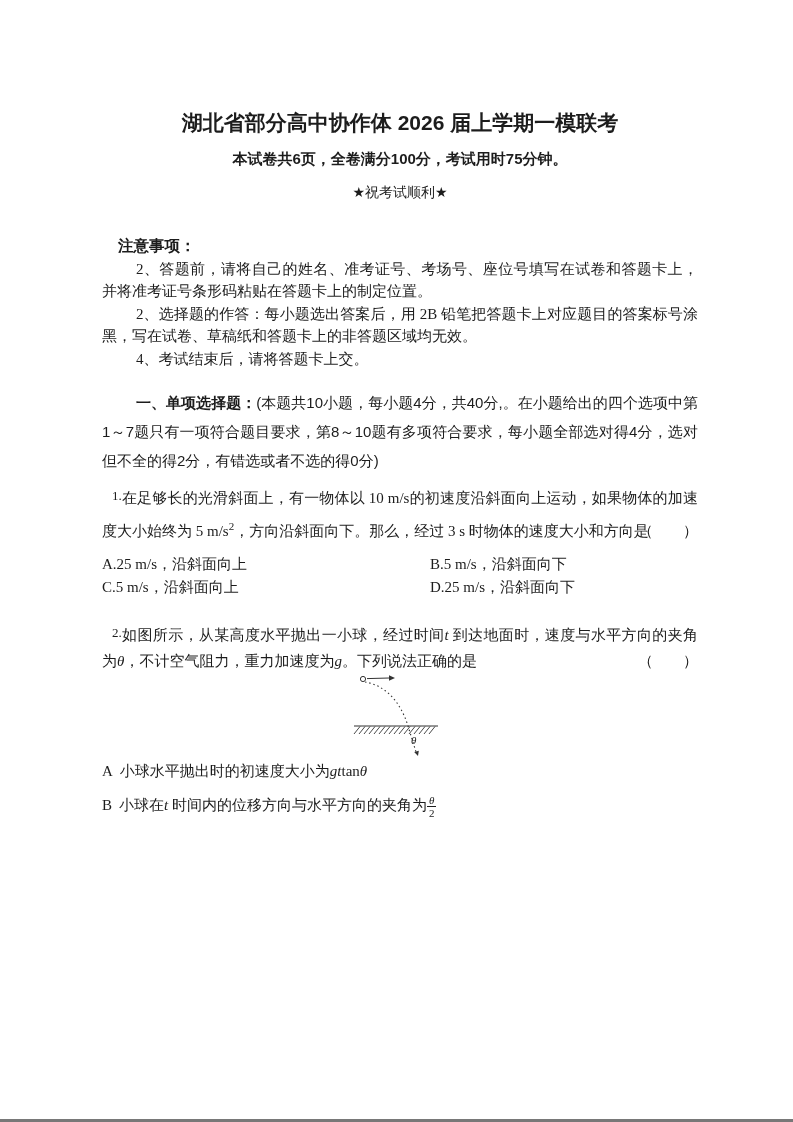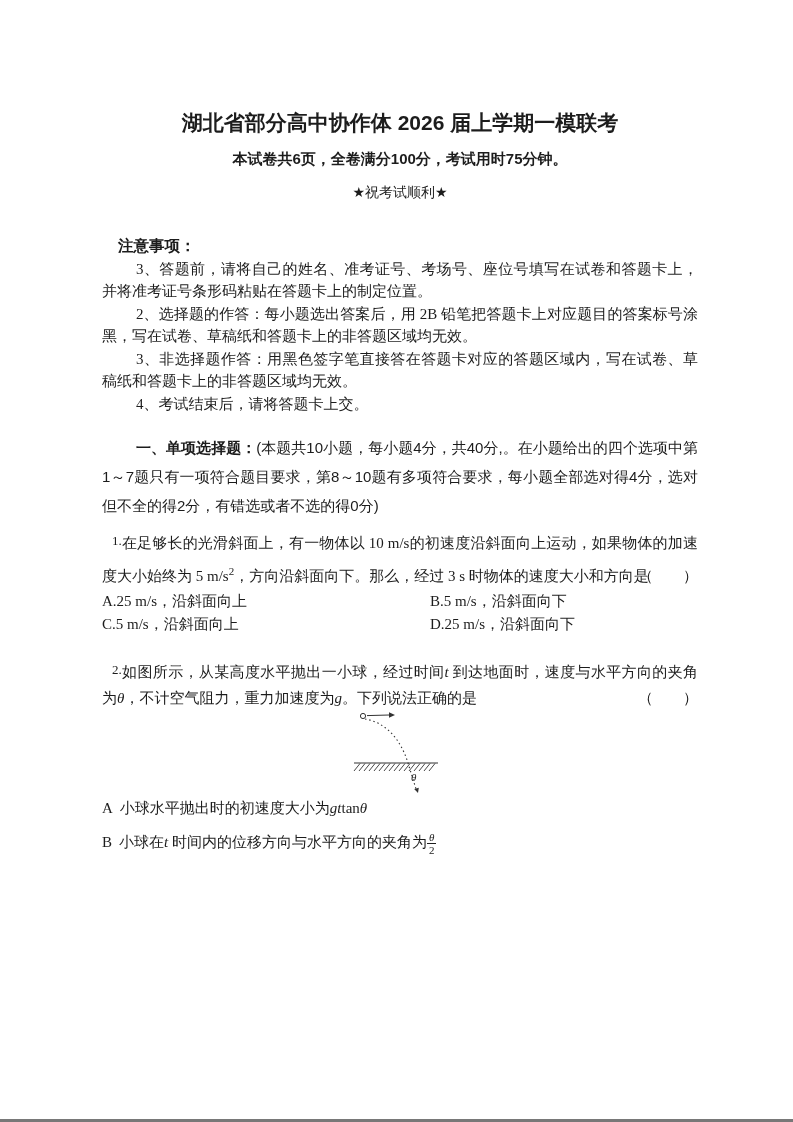--- a/index.html
+++ b/index.html
@@ -77,21 +77,21 @@
     vertical-align: 3px;
   }
   .bracket {
     position: absolute;
     right: 0; bottom: 0;
     text-indent: 0;
   }
   sup { font-size: 11px; }
   .it { font-style: italic; }
   .opt-grid {
-    margin-top: 0;
+    margin-top: 8px;
     display: grid;
     grid-template-columns: 328px 1fr;
     font-size: 15px; line-height: 23px;
   }
   .figure {
     height: 84px;
     margin-left: 250px;
   }
   .opt {
     font-size: 15px; line-height: 26px;
@@ -124,23 +124,22 @@
 <body>
 
 <div class="page">
   <div class="doc">
 
     <div class="title">湖北省部分高中协作体 2026 届上学期一模联考</div>
     <div class="info">本试卷共6页，全卷满分100分，考试用时75分钟。</div>
     <div class="wish">★祝考试顺利★</div>
 
     <div class="notice-head">注意事项：</div>
-    <p class="note">3、答题前，请将自己的姓名、准考证号、考场号、座位号填写在试卷和答题卡上，并将准考证号条形码粘贴在答题卡上的制定位置。</p>
+    <p class="note">2、答题前，请将自己的姓名、准考证号、考场号、座位号填写在试卷和答题卡上，并将准考证号条形码粘贴在答题卡上的制定位置。</p>
     <p class="note">2、选择题的作答：每小题选出答案后，用 2B 铅笔把答题卡上对应题目的答案标号涂黑，写在试卷、草稿纸和答题卡上的非答题区域均无效。</p>
-    <p class="note">3、非选择题作答：用黑色签字笔直接答在答题卡对应的答题区域内，写在试卷、草稿纸和答题卡上的非答题区域均无效。</p>
     <p class="note">4、考试结束后，请将答题卡上交。</p>
 
     <p class="section"><b>一、单项选择题：</b><span>(本题共10小题，每小题4分，共40分,。在小题给出的四个选项中第1～7题只有一项符合题目要求，第8～10题有多项符合要求，每小题全部选对得4分，选对但不全的得2分，有错选或者不选的得0分)</span></p>
 
     <p class="q q1"><span class="qnum">1.</span><span>在足够长的光滑斜面上，有一物体以 10 m/s的初速度沿斜面向上运动，如果物体的加速度大小始终为 5 m/s</span><sup>2</sup><span>，方向沿斜面向下。那么，经过 3 s 时物体的速度大小和方向是</span><span class="bracket">（　　）</span></p>
 
     <div class="opt-grid">
       <span>A.25 m/s，沿斜面向上</span>
       <span>B.5 m/s，沿斜面向下</span>
       <span>C.5 m/s，沿斜面向上</span>

